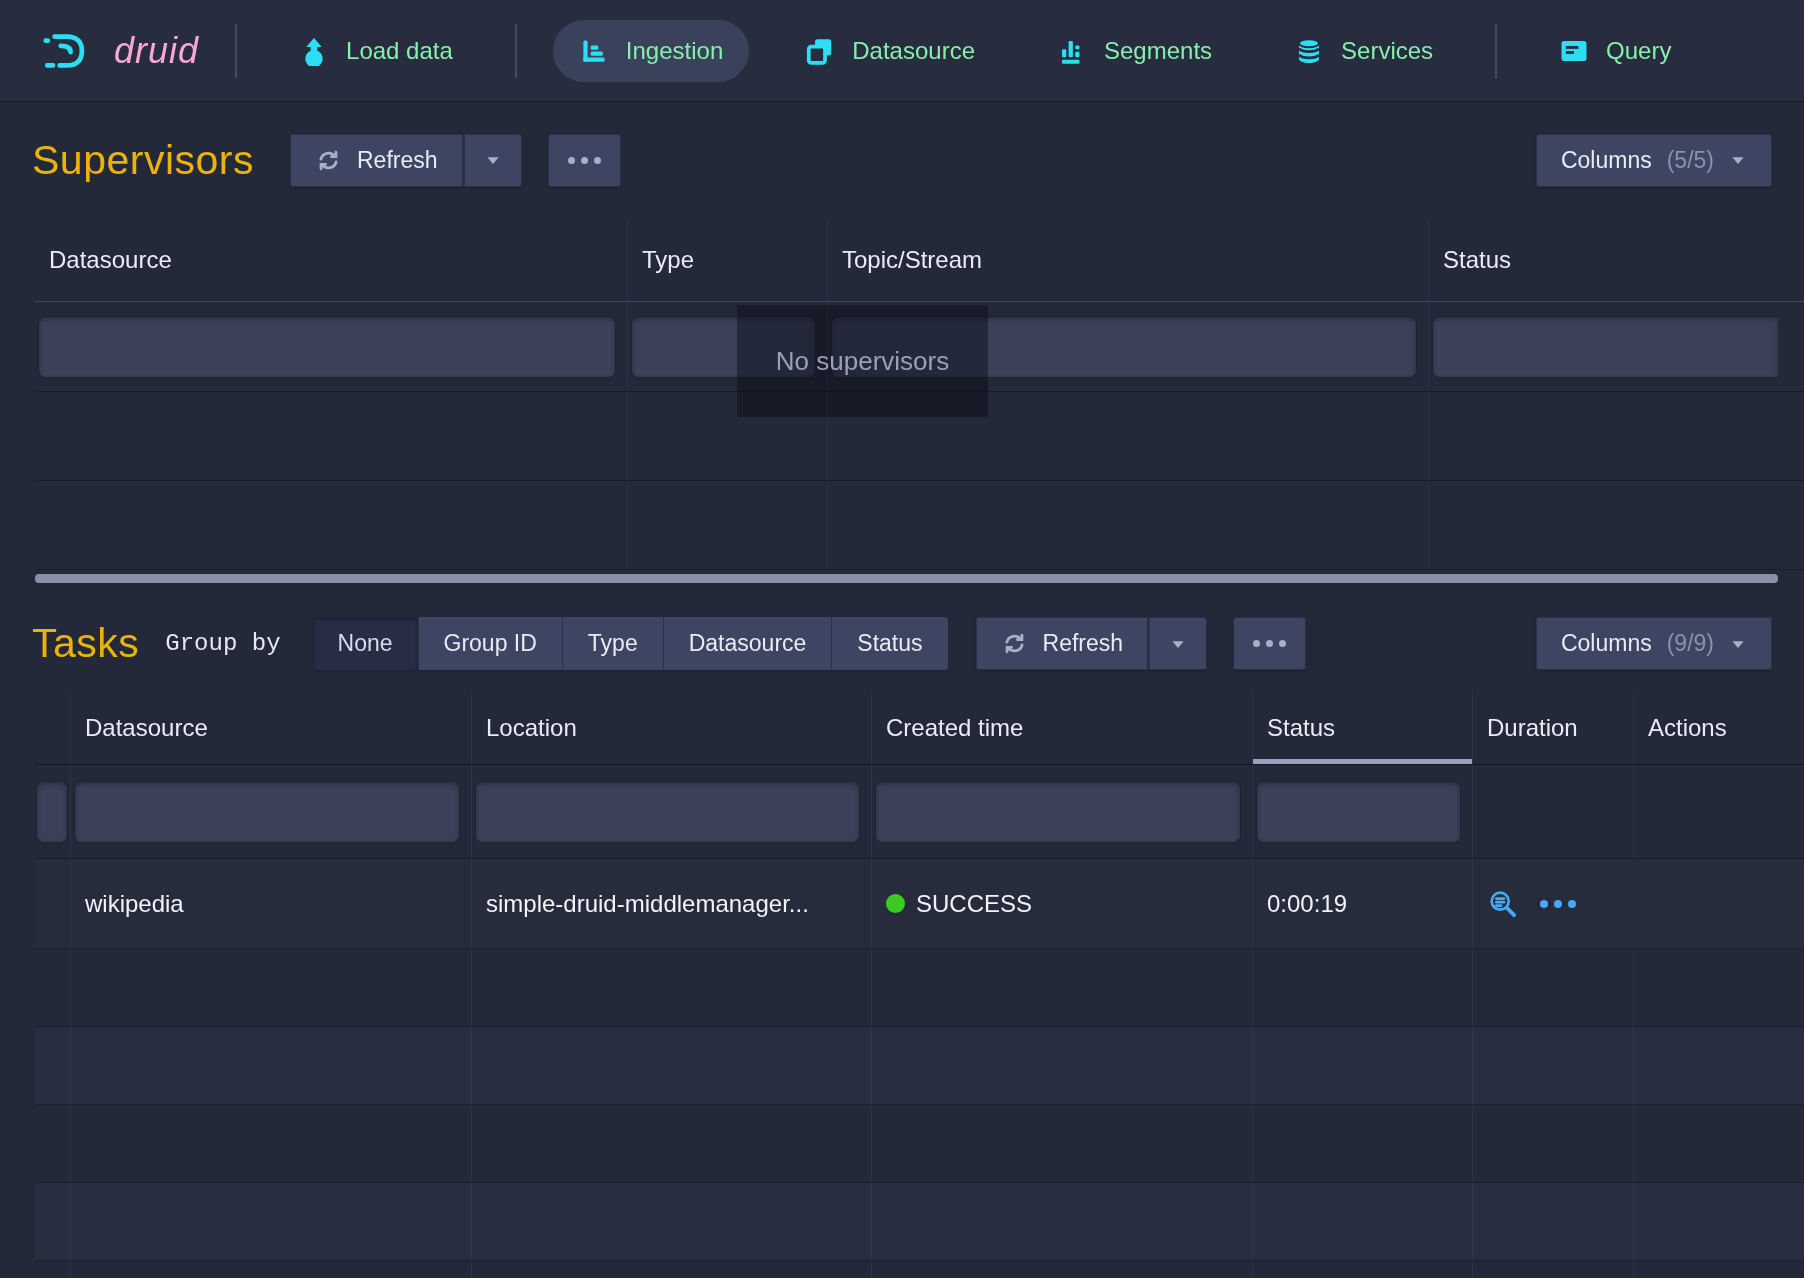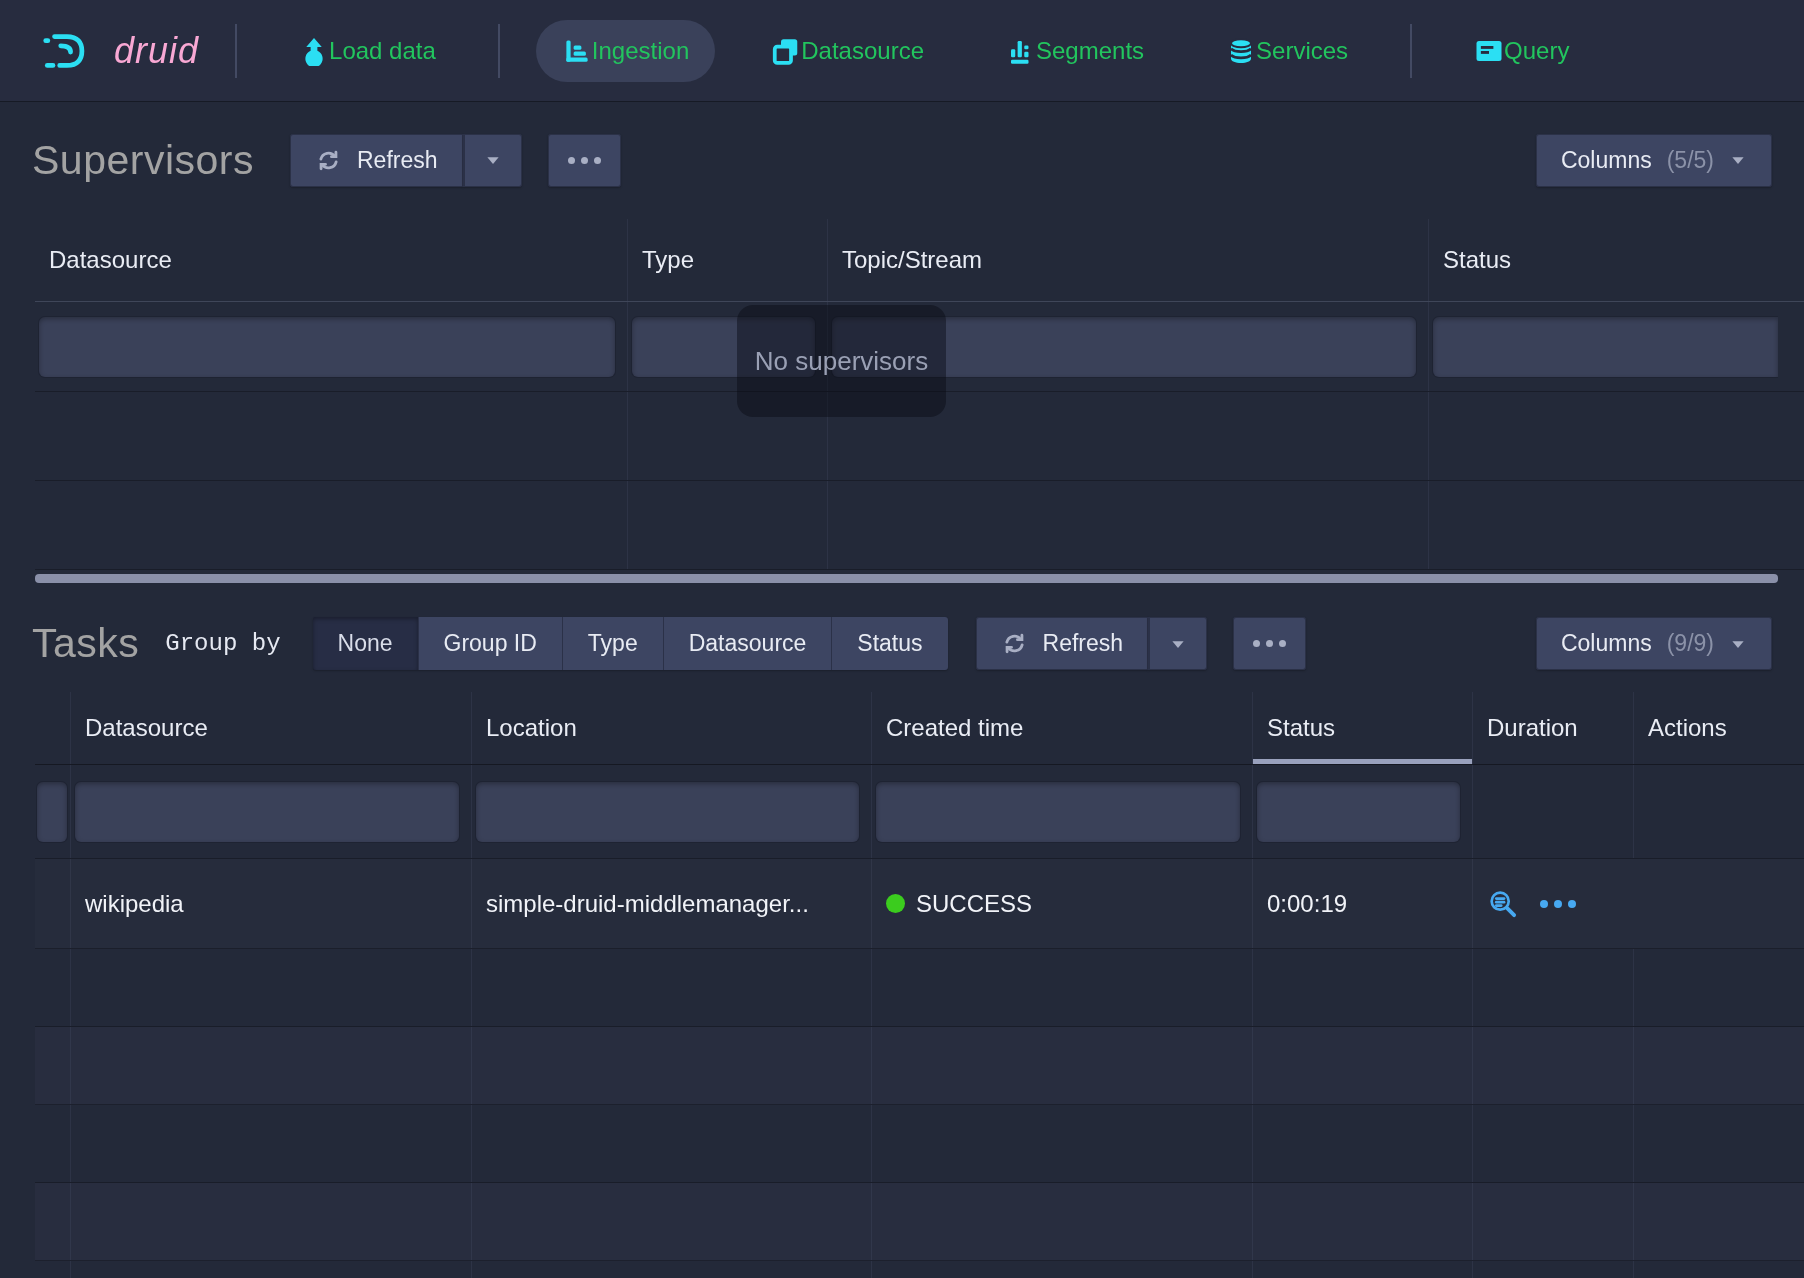--- a/index.html
+++ b/index.html
@@ -18,36 +18,36 @@
   .navbar {
     height:101px; background:#272C3F;
     display:flex; align-items:center;
     padding:0 38px; gap:30px;
     box-shadow:0 1px 0 rgba(0,0,0,0.35);
   }
   .brand { display:flex; align-items:center; gap:14px; }
   .brand-word { font-size:36px; font-style:italic; color:#f9a8d4; letter-spacing:1px; }
   .nav-divider { width:2px; height:54px; background:#434A63; margin:0 6px; }
   .nav-item {
-    display:flex; align-items:center; 
-    font-size:24px; color:#22c55e;
+    display:flex; align-items:center; gap:17px;
+    font-size:24px; color:#86efac;
     height:62px; padding:0 26px; border-radius:31px;
     cursor:pointer; white-space:nowrap;
   }
   .nav-item.active { background:#3A415A; }
   .nav-icon { width:30px; height:30px; flex:0 0 auto; }
 
   
   .section-head {
     display:flex; align-items:center;
     padding:0 32px;
   }
   .section-head.sup { height:118px; }
   .section-head.tasks { height:109px; padding-top:12px; }
-  .section-title { font-size:41px; color:#a3a3a3; letter-spacing:0.5px; }
+  .section-title { font-size:41px; color:#eab308; letter-spacing:0.5px; }
   .head-spacer { flex:1; }
 
   
   .btn {
     background:#3D4562; color:#E8EBF3;
     height:53px; border:none; border-radius:3px;
     font-size:23px; font-family:inherit;
     display:inline-flex; align-items:center; gap:15px;
     padding:0 25px; cursor:pointer;
     box-shadow:inset 0 0 0 1px rgba(17,20,32,0.40), 0 1px 2px rgba(0,0,0,0.25);
@@ -94,23 +94,23 @@
   .fbox {
     height:60px; border-radius:6px; background:#3A4159;
     box-shadow:inset 0 2px 5px rgba(0,0,0,0.30), 0 0 0 1px rgba(15,18,30,0.25);
     flex:1;
   }
   .fcell { padding:0 12px 0 4px; }
 
   .empty-overlay {
     position:absolute;
     left:737px; top:86px;
-    width:209px; height:112px;
+    width:251px; height:112px;
     background:rgba(9,12,20,0.45);
-    border-radius:16px;
+    border-radius:0;
     display:flex; align-items:center; justify-content:center;
     font-size:26px; color:#9AA0B4;
     pointer-events:none;
   }
 
   .hscrollbar {
     margin:4px 26px 0 35px;
     height:9px; border-radius:4px;
     background:#8A90A9;
   }

